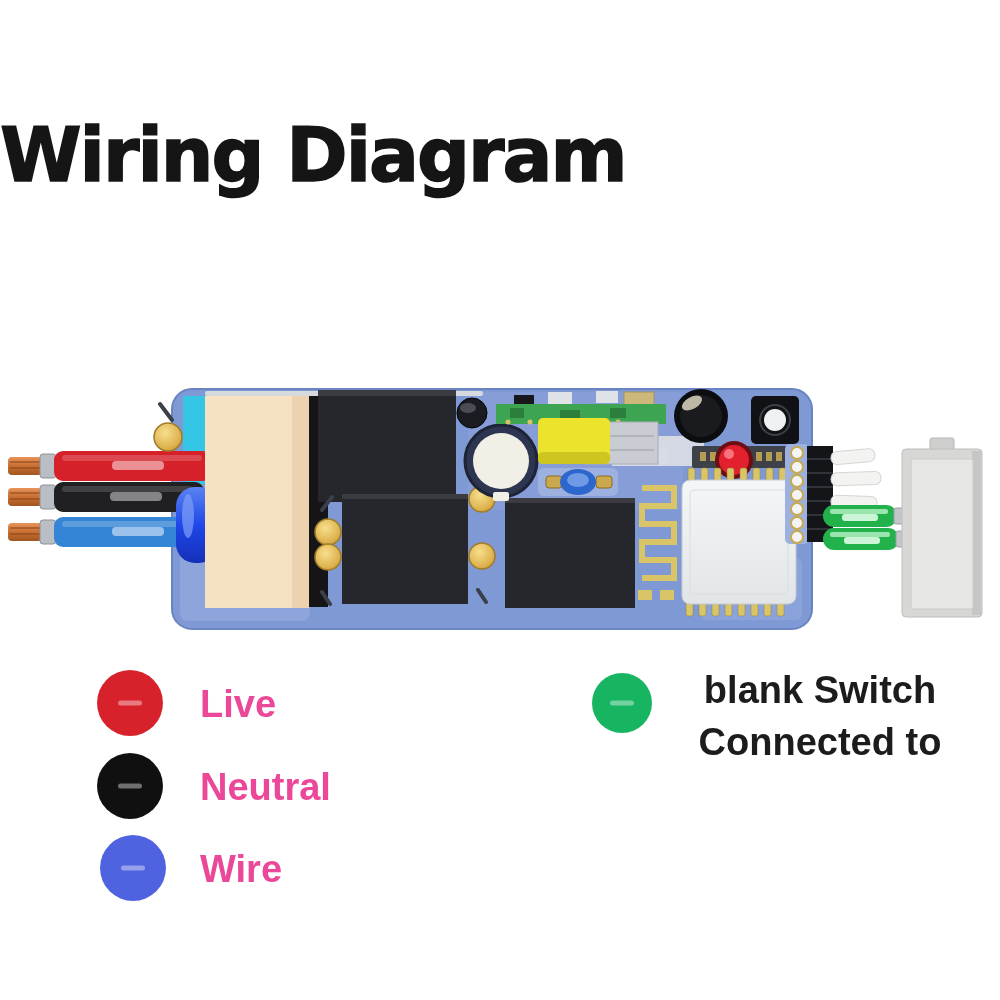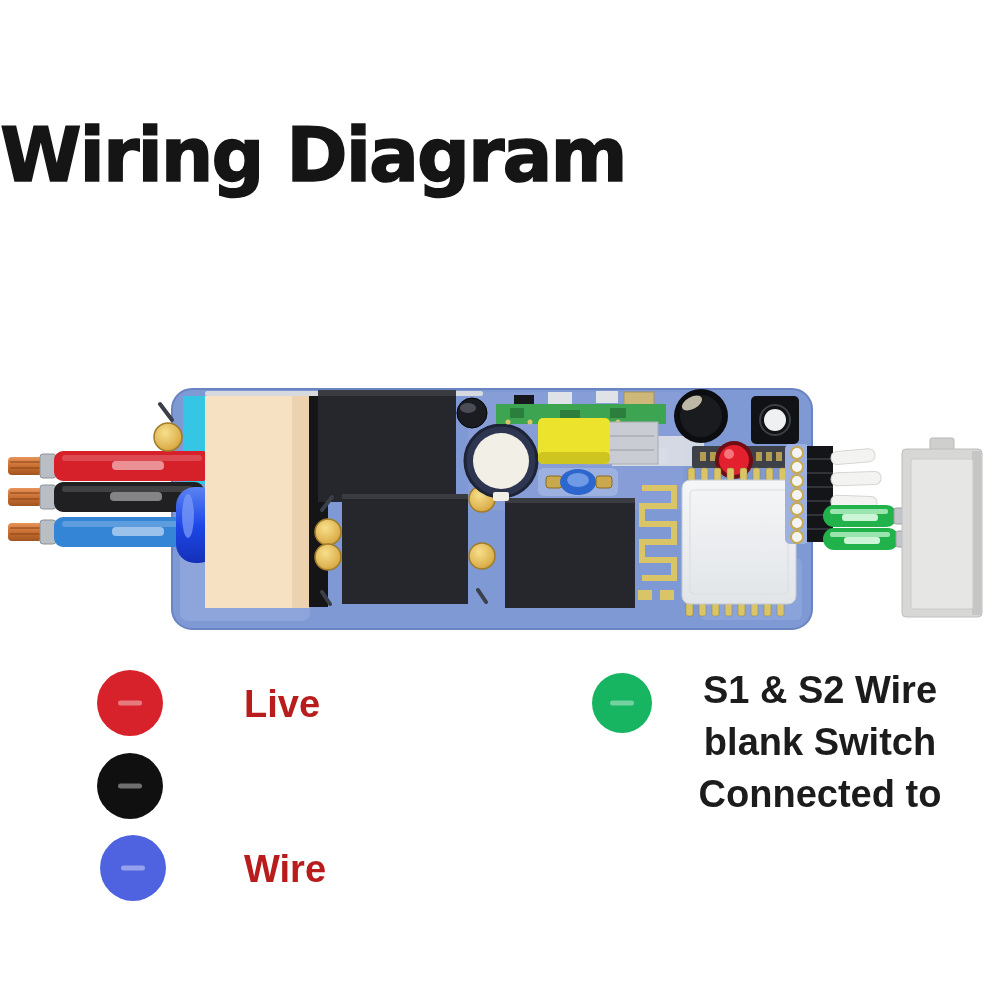--- a/index.html
+++ b/index.html
@@ -9,21 +9,21 @@
   #title{position:absolute;left:0;top:112px;width:1000px;text-align:left;
          font-family:"DejaVu Sans","Liberation Sans",sans-serif;
          font-size:74px;font-weight:800;letter-spacing:-2px;color:#151515;
          -webkit-text-stroke:1.5px #151515;}
   
   #board-svg{position:absolute;left:0;top:0;width:1000px;height:1000px;}
   
   .dot{position:absolute;border-radius:50%;}
   .dot::after{content:"";position:absolute;left:50%;top:50%;transform:translate(-50%,-50%);
               width:24px;height:5px;border-radius:3px;background:rgba(255,255,255,.4);}
-  .leg-label{position:absolute;font-size:38px;font-weight:700;color:#b91c1c;margin-left:44px;}
+  .leg-label{position:absolute;font-size:38px;font-weight:700;color:#ec4899;}
   #switch-note{position:absolute;left:660px;top:664px;width:320px;text-align:center;
                font-size:38px;font-weight:700;color:#1c1c1c;line-height:52px;}
 </style>
 </head>
 <body>
 
 <div id="canvas">
 
   <div id="title">Wiring Diagram</div>
 
@@ -263,24 +263,24 @@
       <rect x="902" y="449" width="80" height="168" rx="4" fill="#d7d7d5" stroke="#bebebc"></rect>
       <rect x="972" y="451" width="9" height="164" fill="#c6c6c4"></rect>
       <rect x="911" y="459" width="62" height="150" rx="2" fill="#e6e6e4" stroke="#cccac8"></rect>
     </g>
   </svg>
 
   <div class="dot" style="left: 97px; top: 670px; width: 66px; height: 66px; background: rgb(215, 34, 43);"></div>
   <div class="leg-label" style="left:200px;top:683px;">Live</div>
 
   <div class="dot" style="left: 97px; top: 753px; width: 66px; height: 66px; background: rgb(16, 16, 16);"></div>
+  <div class="leg-label" style="left:200px;top:766px;">Neutral</div>
 
   <div class="dot" style="left: 100px; top: 835px; width: 66px; height: 66px; background: rgb(79, 99, 224);"></div>
   <div class="leg-label" style="left:200px;top:848px;">Wire</div>
 
   <div class="dot" style="left: 592px; top: 673px; width: 60px; height: 60px; background: rgb(23, 181, 97);"></div>
   <div id="switch-note">
-    <div>S1 &amp; S2 Wire</div>
     <div>blank Switch</div>
     <div>Connected to</div>
   </div>
 
 </div>
 
 </body></html>

